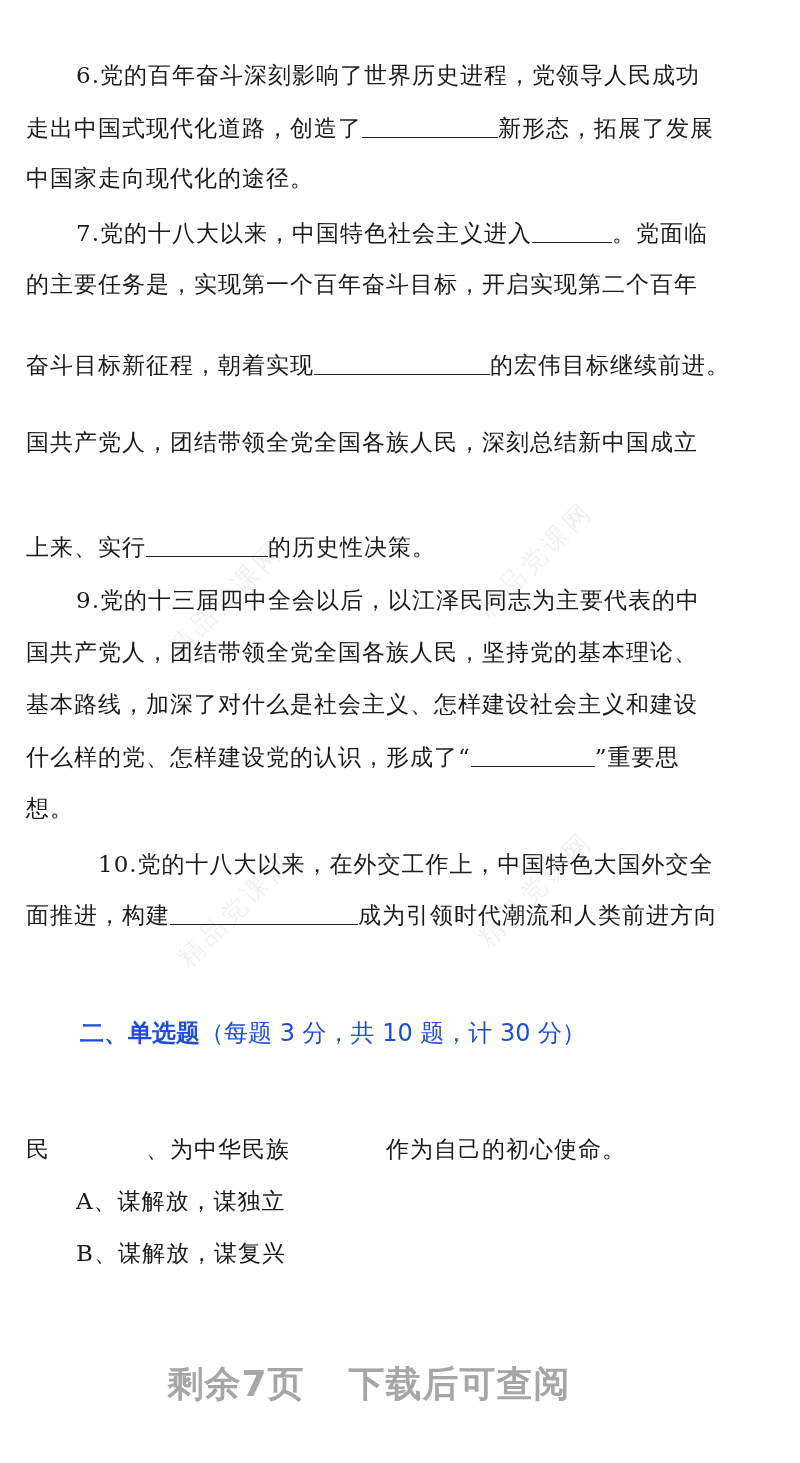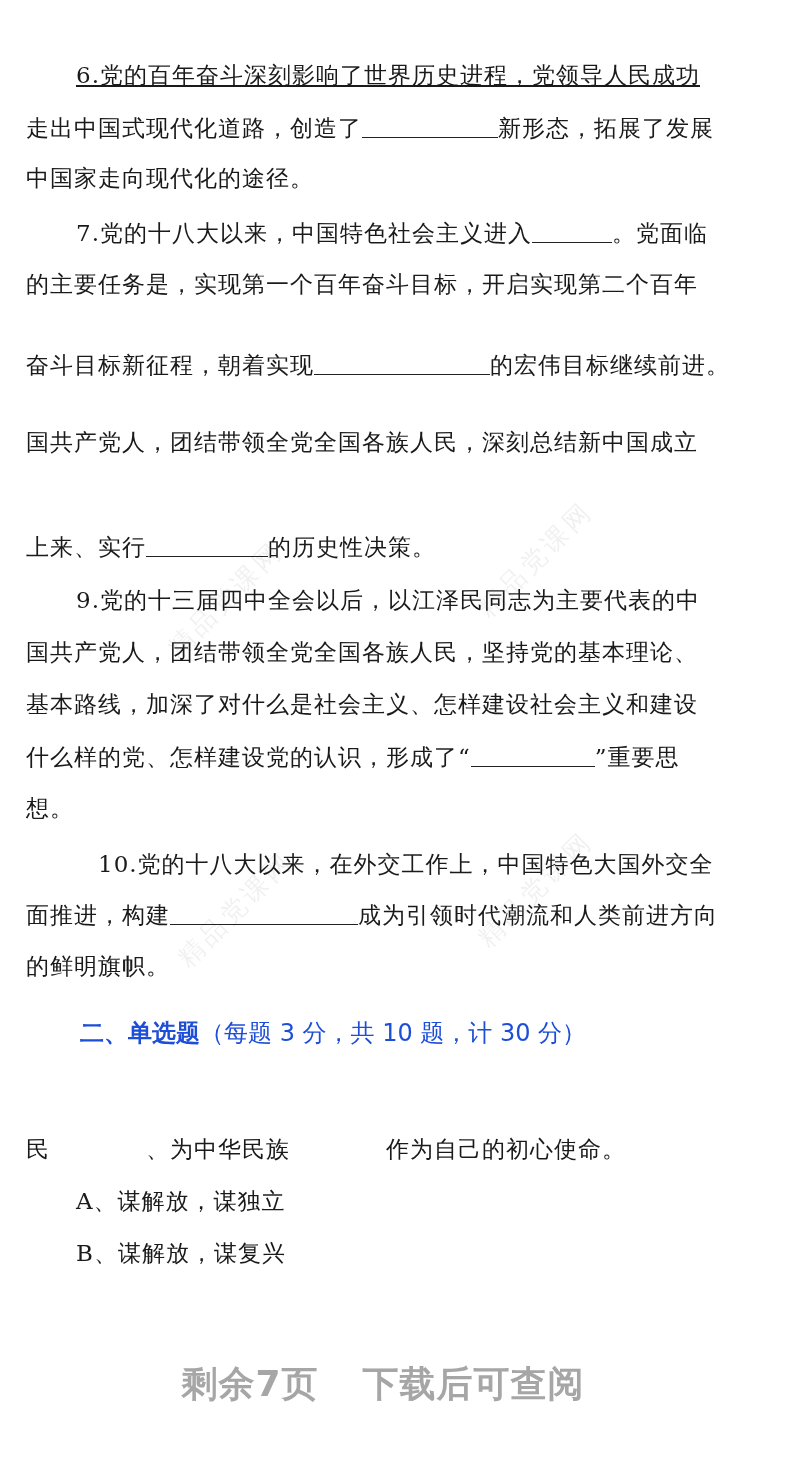--- a/index.html
+++ b/index.html
@@ -22,42 +22,42 @@
   }
   .gap { display: inline-block; }
   .section-title {
     position: absolute; left: 80px; top: 1013px; height: 40px; line-height: 40px;
     font-family: "DejaVu Sans", "Liberation Sans", sans-serif;
     font-size: 24px; color: #1d4ed8; white-space: nowrap;
   }
   .section-title .bold { font-weight: bold; }
   .option { position: absolute; left: 76px; height: 40px; line-height: 40px; font-size: 23px; white-space: nowrap; letter-spacing: 1px; }
   .footer {
-    position: absolute; left: 15px; top: 1360px; width: 736px; text-align: center;
+    position: absolute; left: 1px; top: 1360px; width: 736px; text-align: center;
     font-family: "DejaVu Sans", "Liberation Sans", sans-serif;
     font-weight: bold; font-size: 36px; color: #a6a6a6; letter-spacing: 1px;
   }
   .footer .sp { display: inline-block; width: 44px; }
   .wm {
     position: absolute; font-size: 26px; color: rgba(0,0,0,0.06);
     transform: rotate(-45deg); transform-origin: left top; white-space: nowrap;
     font-family: "DejaVu Sans", sans-serif; letter-spacing: 4px; pointer-events: none;
   }
 </style>
 </head>
 <body>
 
 <div class="page">
 
   <div class="wm" style="left:160px; top:640px;">精品党课网</div>
   <div class="wm" style="left:470px; top:600px;">精品党课网</div>
   <div class="wm" style="left:170px; top:950px;">精品党课网</div>
   <div class="wm" style="left:470px; top:930px;">精品党课网</div>
 
-  <div class="line indent" style="top:55px;text-decoration:underline;">6.党的百年奋斗深刻影响了世界历史进程，党领导人民成功</div>
+  <div class="line indent" style="top:55px;">6.党的百年奋斗深刻影响了世界历史进程，党领导人民成功</div>
   <div class="line" style="top:107px;">
     <span>走出中国式现代化道路，创造了</span><span class="blank" style="width:136px;"></span><span>新形态，拓展了发展</span>
   </div>
   <div class="line" style="top:158px;">中国家走向现代化的途径。</div>
 
   <div class="line indent" style="top:212px;">
     <span>7.党的十八大以来，中国特色社会主义进入</span><span class="blank" style="width:80px;"></span><span>。党面临</span>
   </div>
   <div class="line" style="top:264px;">的主要任务是，实现第一个百年奋斗目标，开启实现第二个百年</div>
   <div class="line" style="top:316px;margin-top:28px;">
@@ -74,21 +74,20 @@
   <div class="line" style="top:684px;">基本路线，加深了对什么是社会主义、怎样建设社会主义和建设</div>
   <div class="line" style="top:736px;">
     <span>什么样的党、怎样建设党的认识，形成了“</span><span class="blank" style="width:124px;"></span><span>”重要思</span>
   </div>
   <div class="line" style="top:788px;">想。</div>
 
   <div class="line indent" style="top:844px;margin-left:22px;">10.党的十八大以来，在外交工作上，中国特色大国外交全</div>
   <div class="line" style="top:894px;">
     <span>面推进，构建</span><span class="blank" style="width:188px;"></span><span>成为引领时代潮流和人类前进方向</span>
   </div>
-  <div class="line" style="top:946px;">的鲜明旗帜。</div>
 
   <div class="section-title">
     <span class="bold">二、单选题</span><span>（每题 3 分，共 10 题，计 30 分）</span>
   </div>
 
   <div class="line" style="top:1129px;">
     <span>民</span><span class="gap" style="width:96px;"></span><span>、为中华民族</span><span class="gap" style="width:96px;"></span><span>作为自己的初心使命。</span>
   </div>
   <div class="option" style="top:1181px;">A、谋解放，谋独立</div>
   <div class="option" style="top:1233px;">B、谋解放，谋复兴</div>

